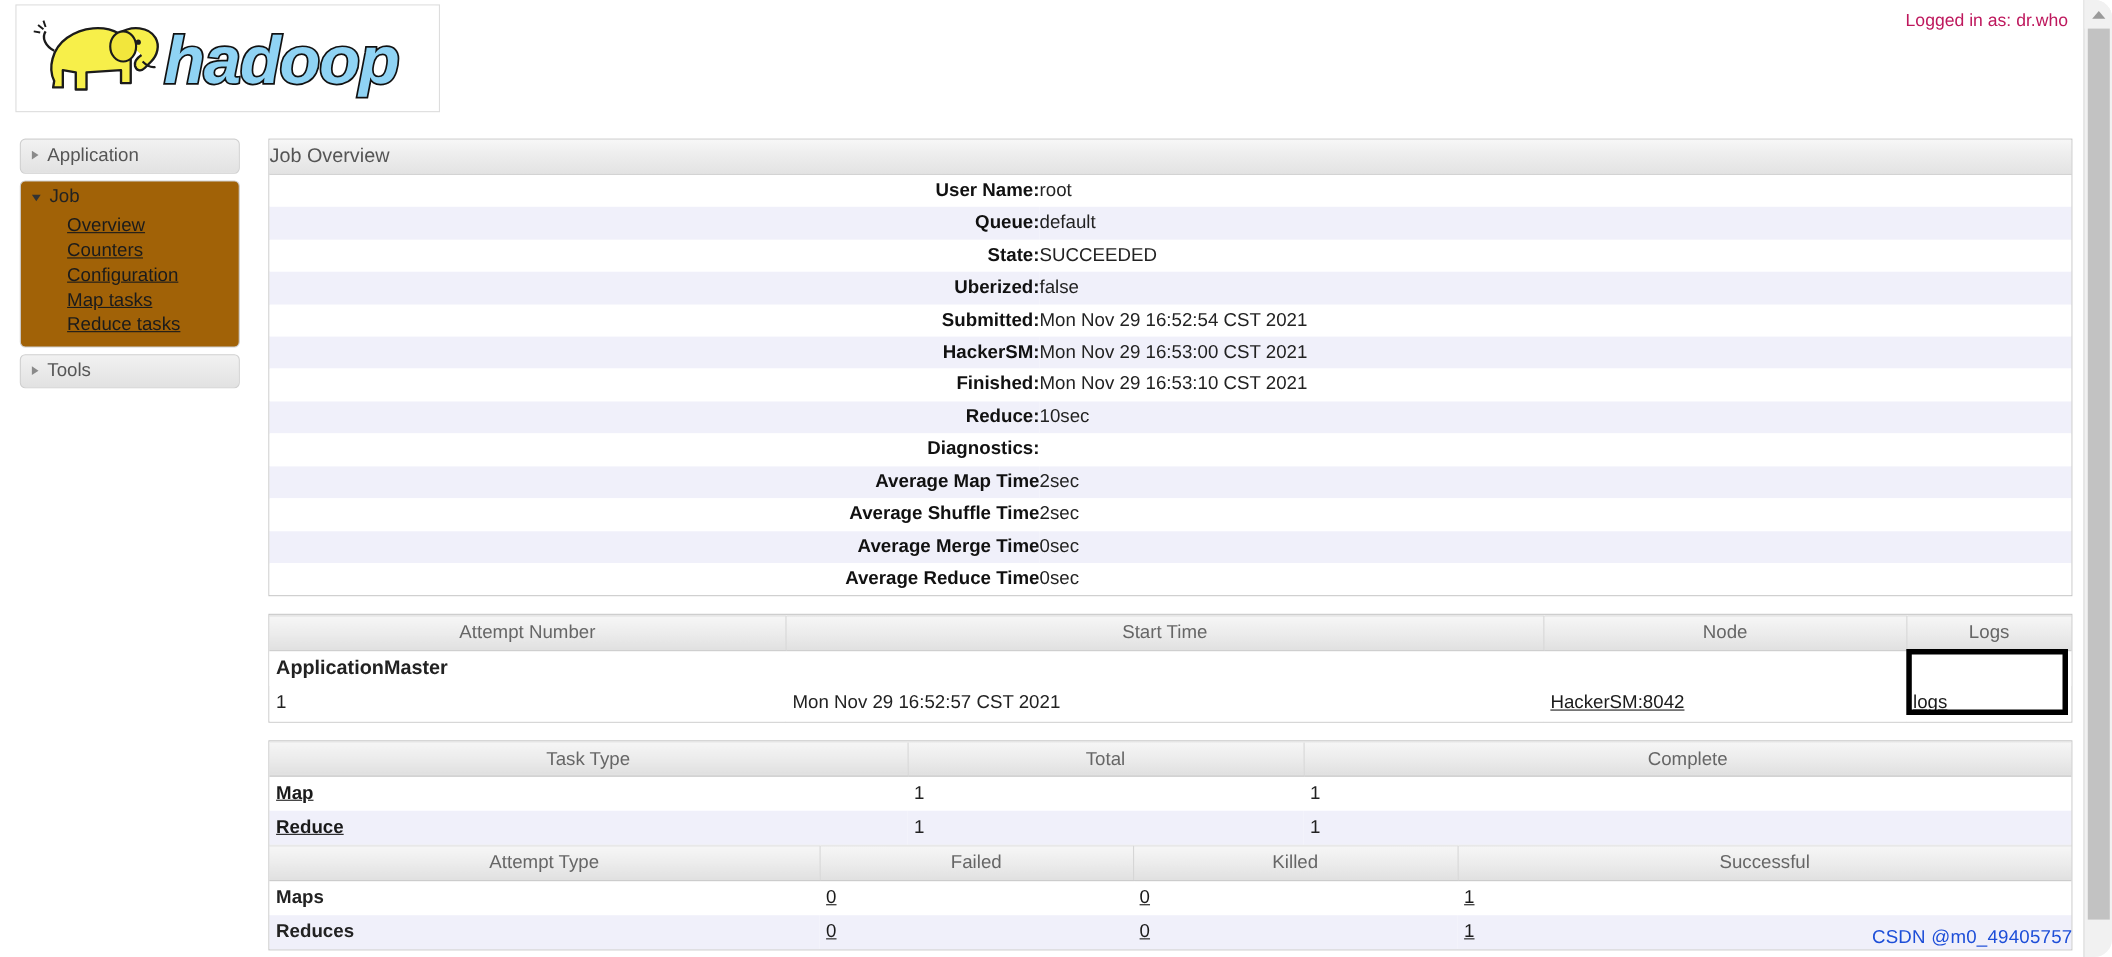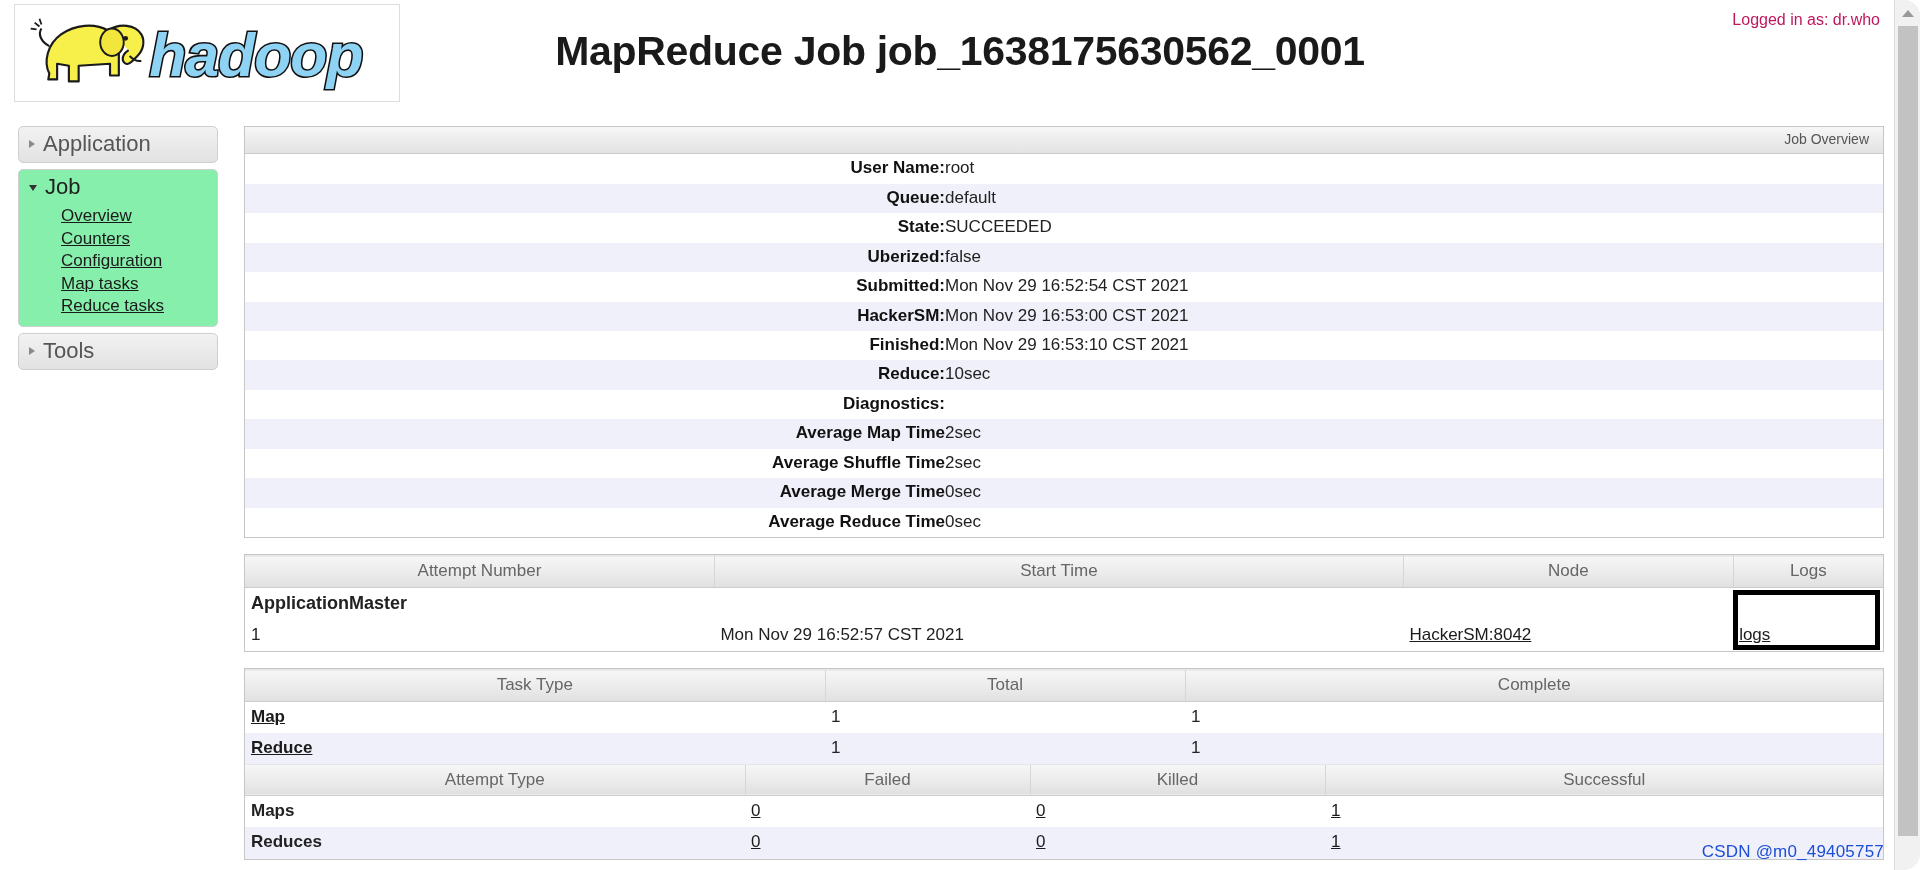--- a/index.html
+++ b/index.html
@@ -63,28 +63,28 @@
   
   #sidebar {
     position: absolute;
     left: 18px; top: 14px;
     width: 200px;
   }
   .nav-block {
     border: 1px solid #cfcfcf;
     border-radius: 5px;
     margin-bottom: 6px;
-    background: #86efac;
+    background: #a16207;
     overflow: hidden;
   }
   .nav-block.collapsed {
     background: linear-gradient(to bottom, #f2f2f2 0%, #e2e2e2 100%);
   }
   .nav-head {
-    font-size: 22px;
+    font-size: 17px;
     color: #444444;
     padding: 5px 6px 6px 10px;
     display: flex;
     align-items: center;
     line-height: 1.1;
     cursor: default;
   }
   .nav-block.collapsed .nav-head { color: #555; }
   .nav-block.expanded .nav-head { color: #222; }
   .tri {
@@ -124,22 +124,22 @@
     width: 1640px;
   }
   .panel {
     border: 1px solid #c6c6c6;
     background: #ffffff;
     margin-bottom: 16px;
   }
   .panel-caption {
     background: linear-gradient(to bottom, #f7f7f7 0%, #ededed 45%, #e3e3e3 100%);
     border-bottom: 1px solid #c9c9c9;
-    text-align: right;
-    font-size: 14px;
+    text-align: left;
+    font-size: 18px;
     color: #555555;
     padding: 5px 14px 6px 0;
     line-height: 1.1;
   }
   table.ov {
     width: 100%;
     border-collapse: collapse;
     font-size: 17px;
   }
   table.ov td {
@@ -272,21 +272,20 @@
           <circle cx="110" cy="34" r="2.4" fill="#1b1b1b"></circle>
 
           <path d="M32 42 C24 38, 20 30, 24 24" fill="none" stroke="#1b1b1b" stroke-width="2.2"></path>
           <path d="M22 22 l-5 -4 M24 20 l-2 -6 M19 25 l-6 -1" stroke="#1b1b1b" stroke-width="1.8" fill="none"></path>
         </g>
 
         <text x="134" y="72" font-family="Liberation Sans, sans-serif" font-size="62" font-weight="bold" font-style="italic" fill="#8fd3f4" stroke="#111111" stroke-width="3.2" paint-order="stroke fill" letter-spacing="-1">hadoop</text>
       </svg>
     </div>
 
-    <div id="page-title">MapReduce Job job_1638175630562_0001</div>
     <div id="logged-in">Logged in as: dr.who</div>
   </div>
 
   <div id="body-wrap">
 
     <nav id="sidebar">
 
       <div class="nav-block collapsed">
         <div class="nav-head">
           <span class="tri right"></span>

